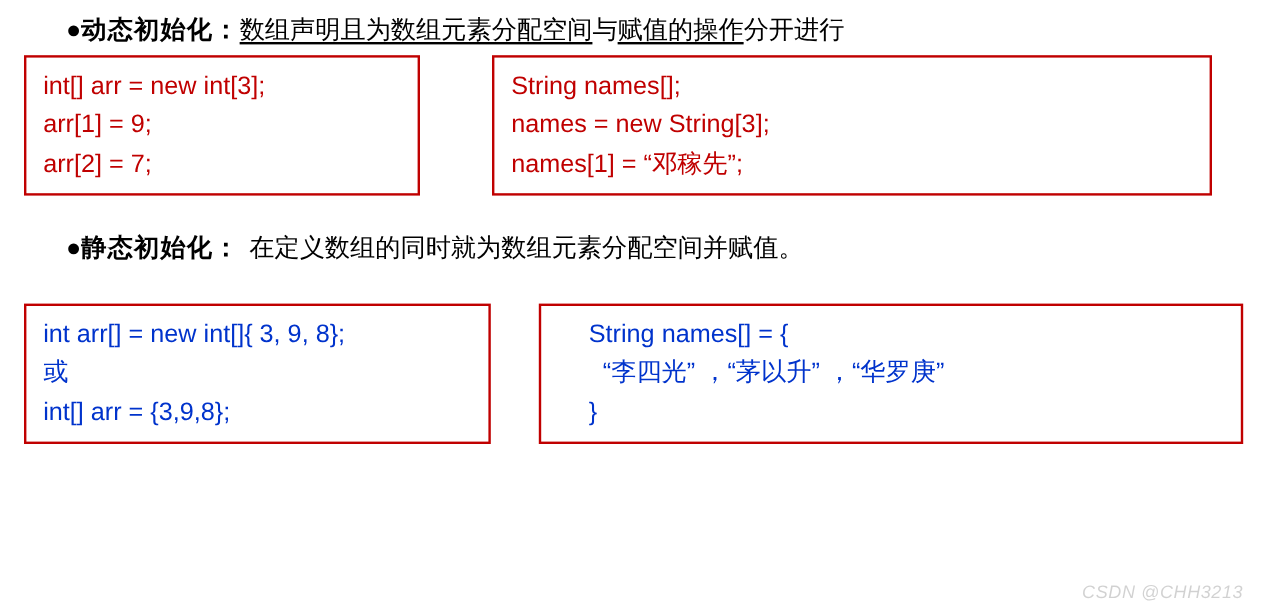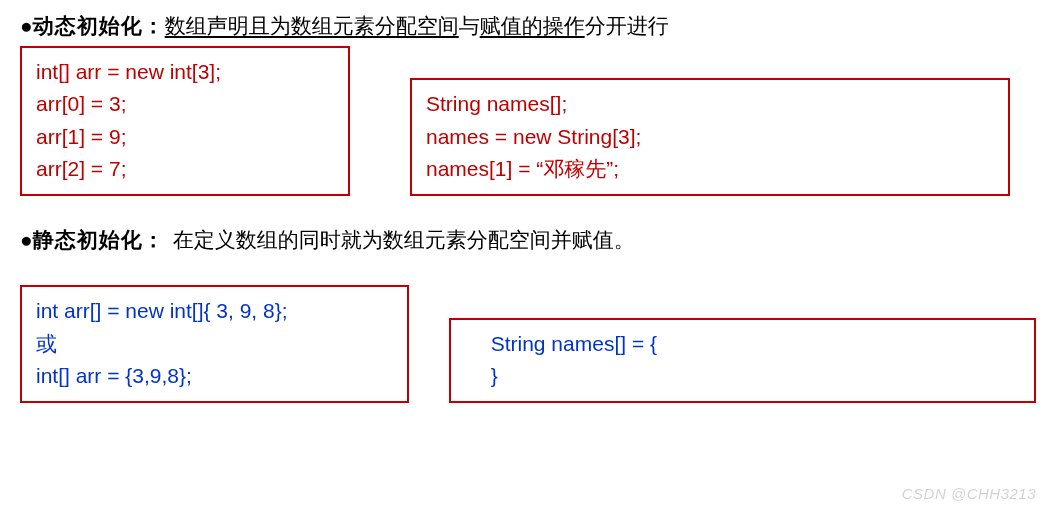--- a/index.html
+++ b/index.html
@@ -4,21 +4,21 @@
   <style>
     * { margin: 0; padding: 0; box-sizing: border-box; }
     body {
       width: 1056px;
       height: 508px;
       background: #fff;
       font-family: "Microsoft YaHei", SimSun, Arial, sans-serif;
       position: relative;
       padding: 10px 20px;
     }
-    .heading-row { font-size: 21px; line-height: 1.5; }
+    .heading-row { margin-left: 35px; font-size: 21px; line-height: 1.5; }
     .heading-row .bullet { font-weight: bold; }
     .bold-title { font-weight: bold; letter-spacing: 1px; }
     .underlined { text-decoration: underline; text-underline-offset: 3px; }
     .plain { }
     .code-box {
       border: 2px solid #c00000;
       padding: 8px 14px;
       font-size: 21px;
       line-height: 1.55;
       color: #c00000;
@@ -46,21 +46,20 @@
 </head>
 <body>
 
 <div class="heading-row">
   <span class="bullet">●</span><span class="bold-title">动态初始化：</span><span class="underlined">数组声明且为数组元素分配空间</span><span class="plain">与</span><span class="underlined">赋值的操作</span><span class="plain">分开进行</span>
 </div>
 
 <div class="boxes-row">
   <div class="code-box" style="width:330px;">
     <div>int[] arr = new int[3];</div>
-    <div>arr[0] = 3;</div>
     <div>arr[1] = 9;</div>
     <div>arr[2] = 7;</div>
   </div>
   <div class="code-box" style="width:600px; ">
     <div>String names[];</div>
     <div>names = new String[3];</div>
     <div>names[1] = “邓稼先”;</div>
   </div>
 </div>
 
@@ -73,17 +72,18 @@
 <div style="height:26px;"></div>
 
 <div class="boxes-row" style="gap:40px;">
   <div class="code-box blue-text" style="width:408px;">
     <div>int arr[] = new int[]{ 3, 9, 8};</div>
     <div>或</div>
     <div>int[] arr = {3,9,8};</div>
   </div>
   <div class="code-box blue-text" style="width:616px; padding-left:40px;">
     <div>String names[] = {</div>
+    <div>&nbsp;&nbsp;“李四光” ，“茅以升” ，“华罗庚”</div>
     <div>}</div>
   </div>
 </div>
 
 <div class="watermark">CSDN @CHH3213</div>
 
 </body></html>

